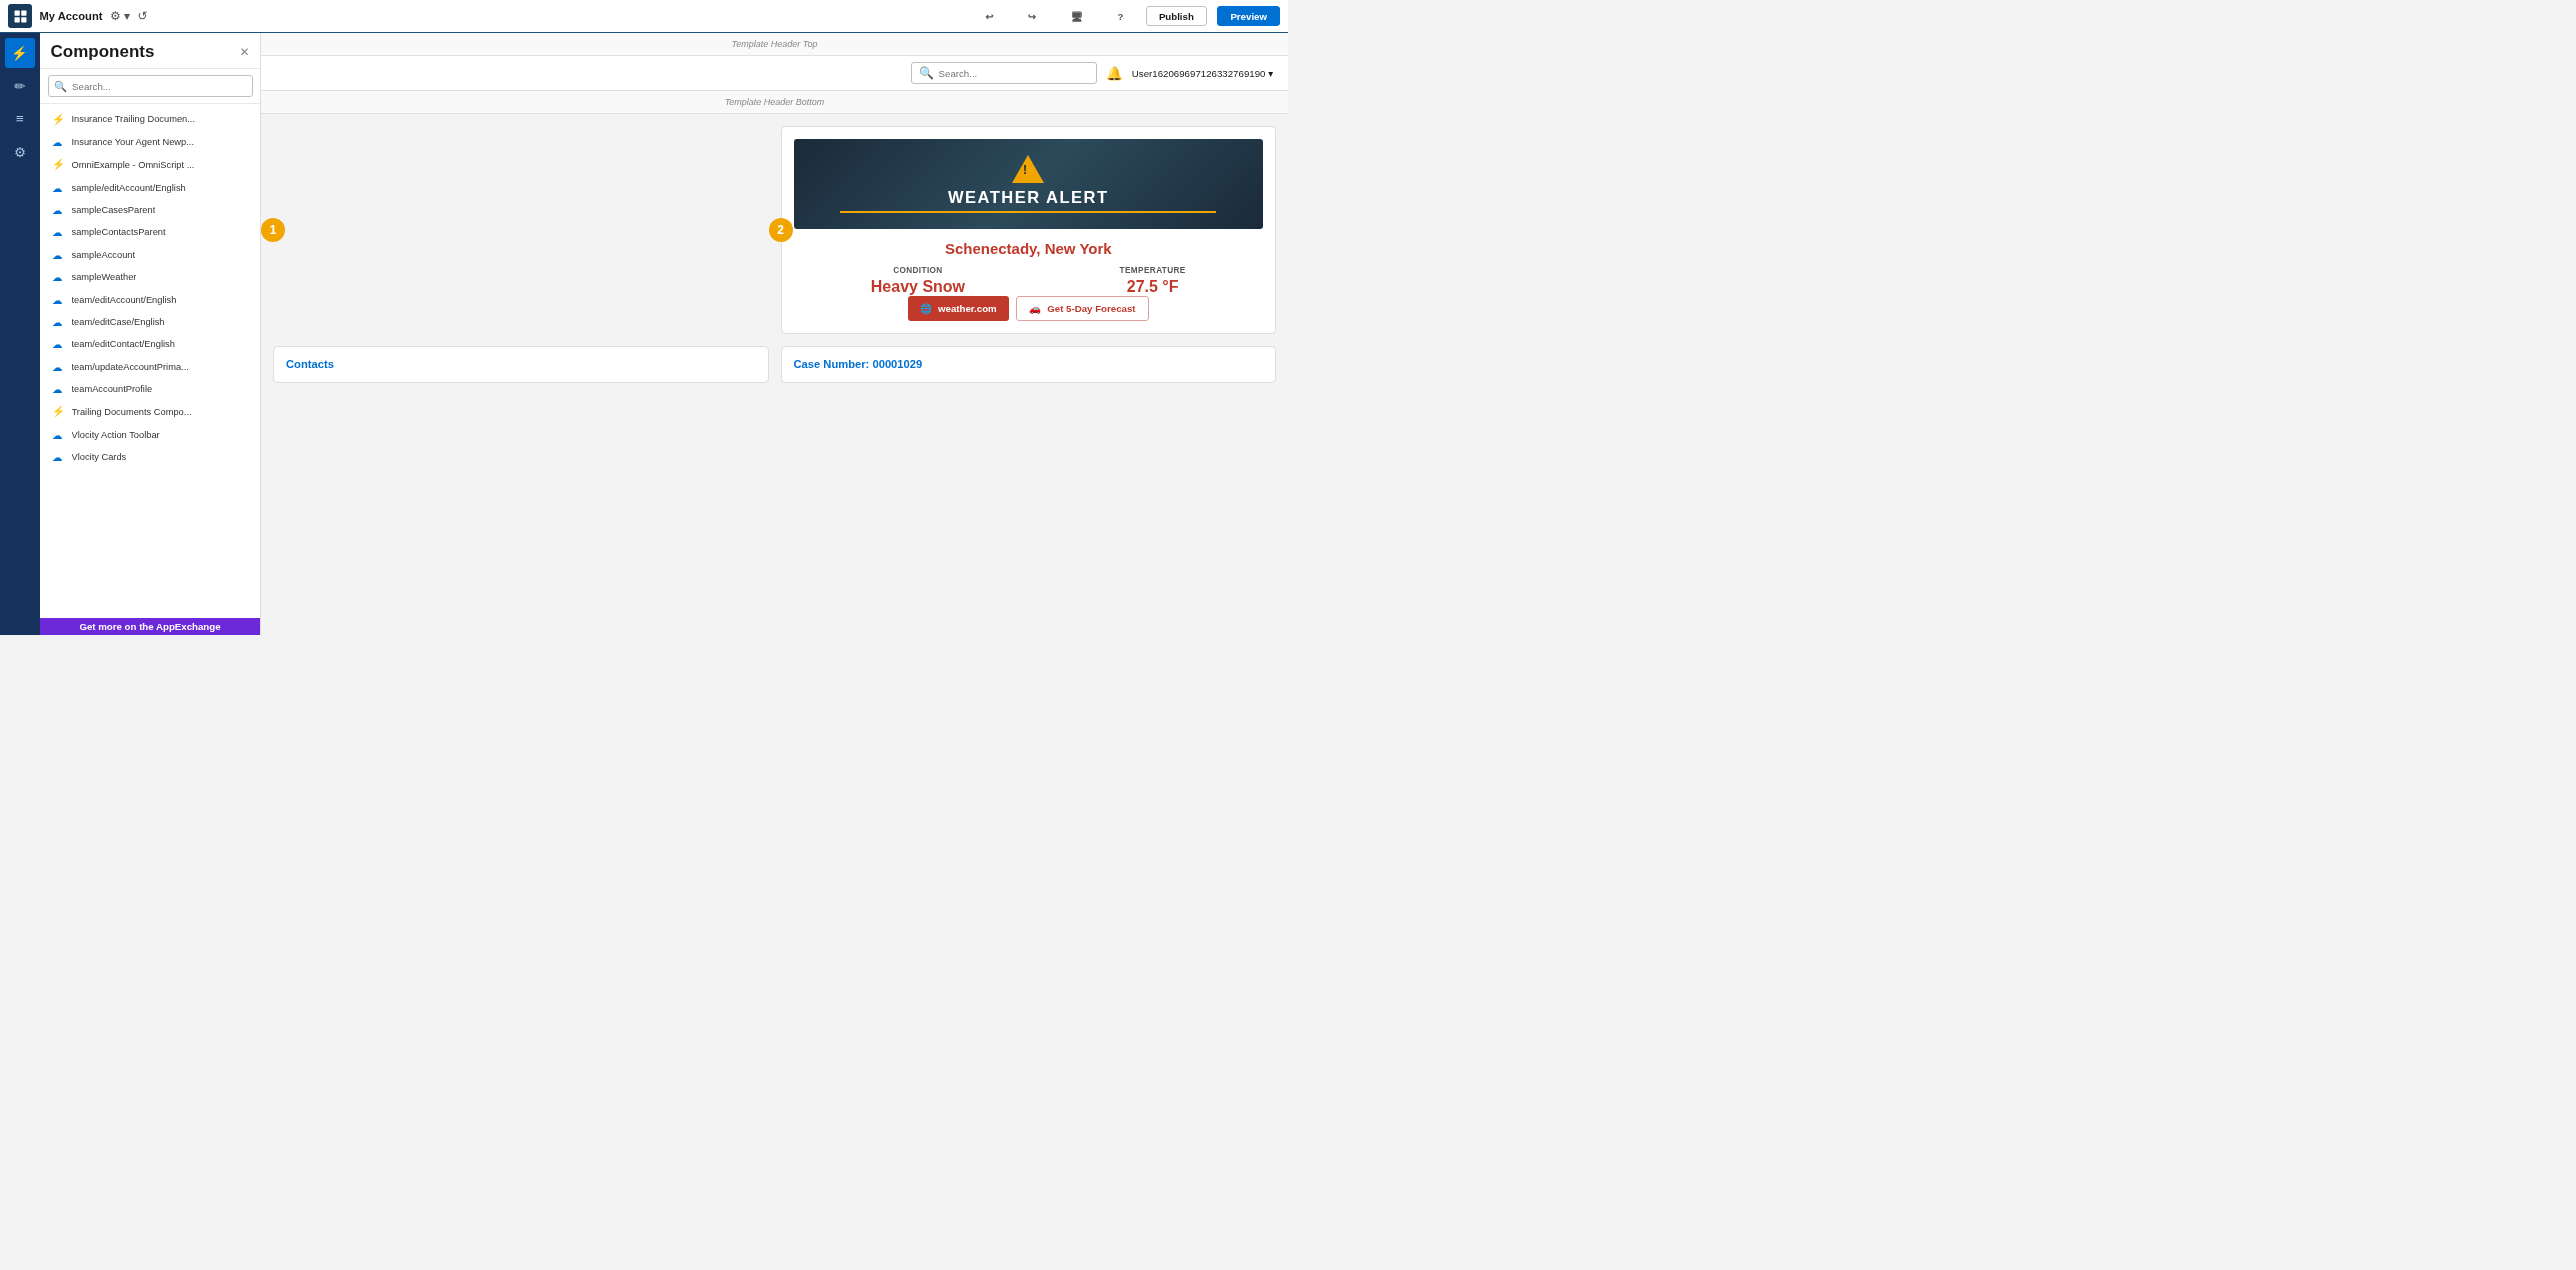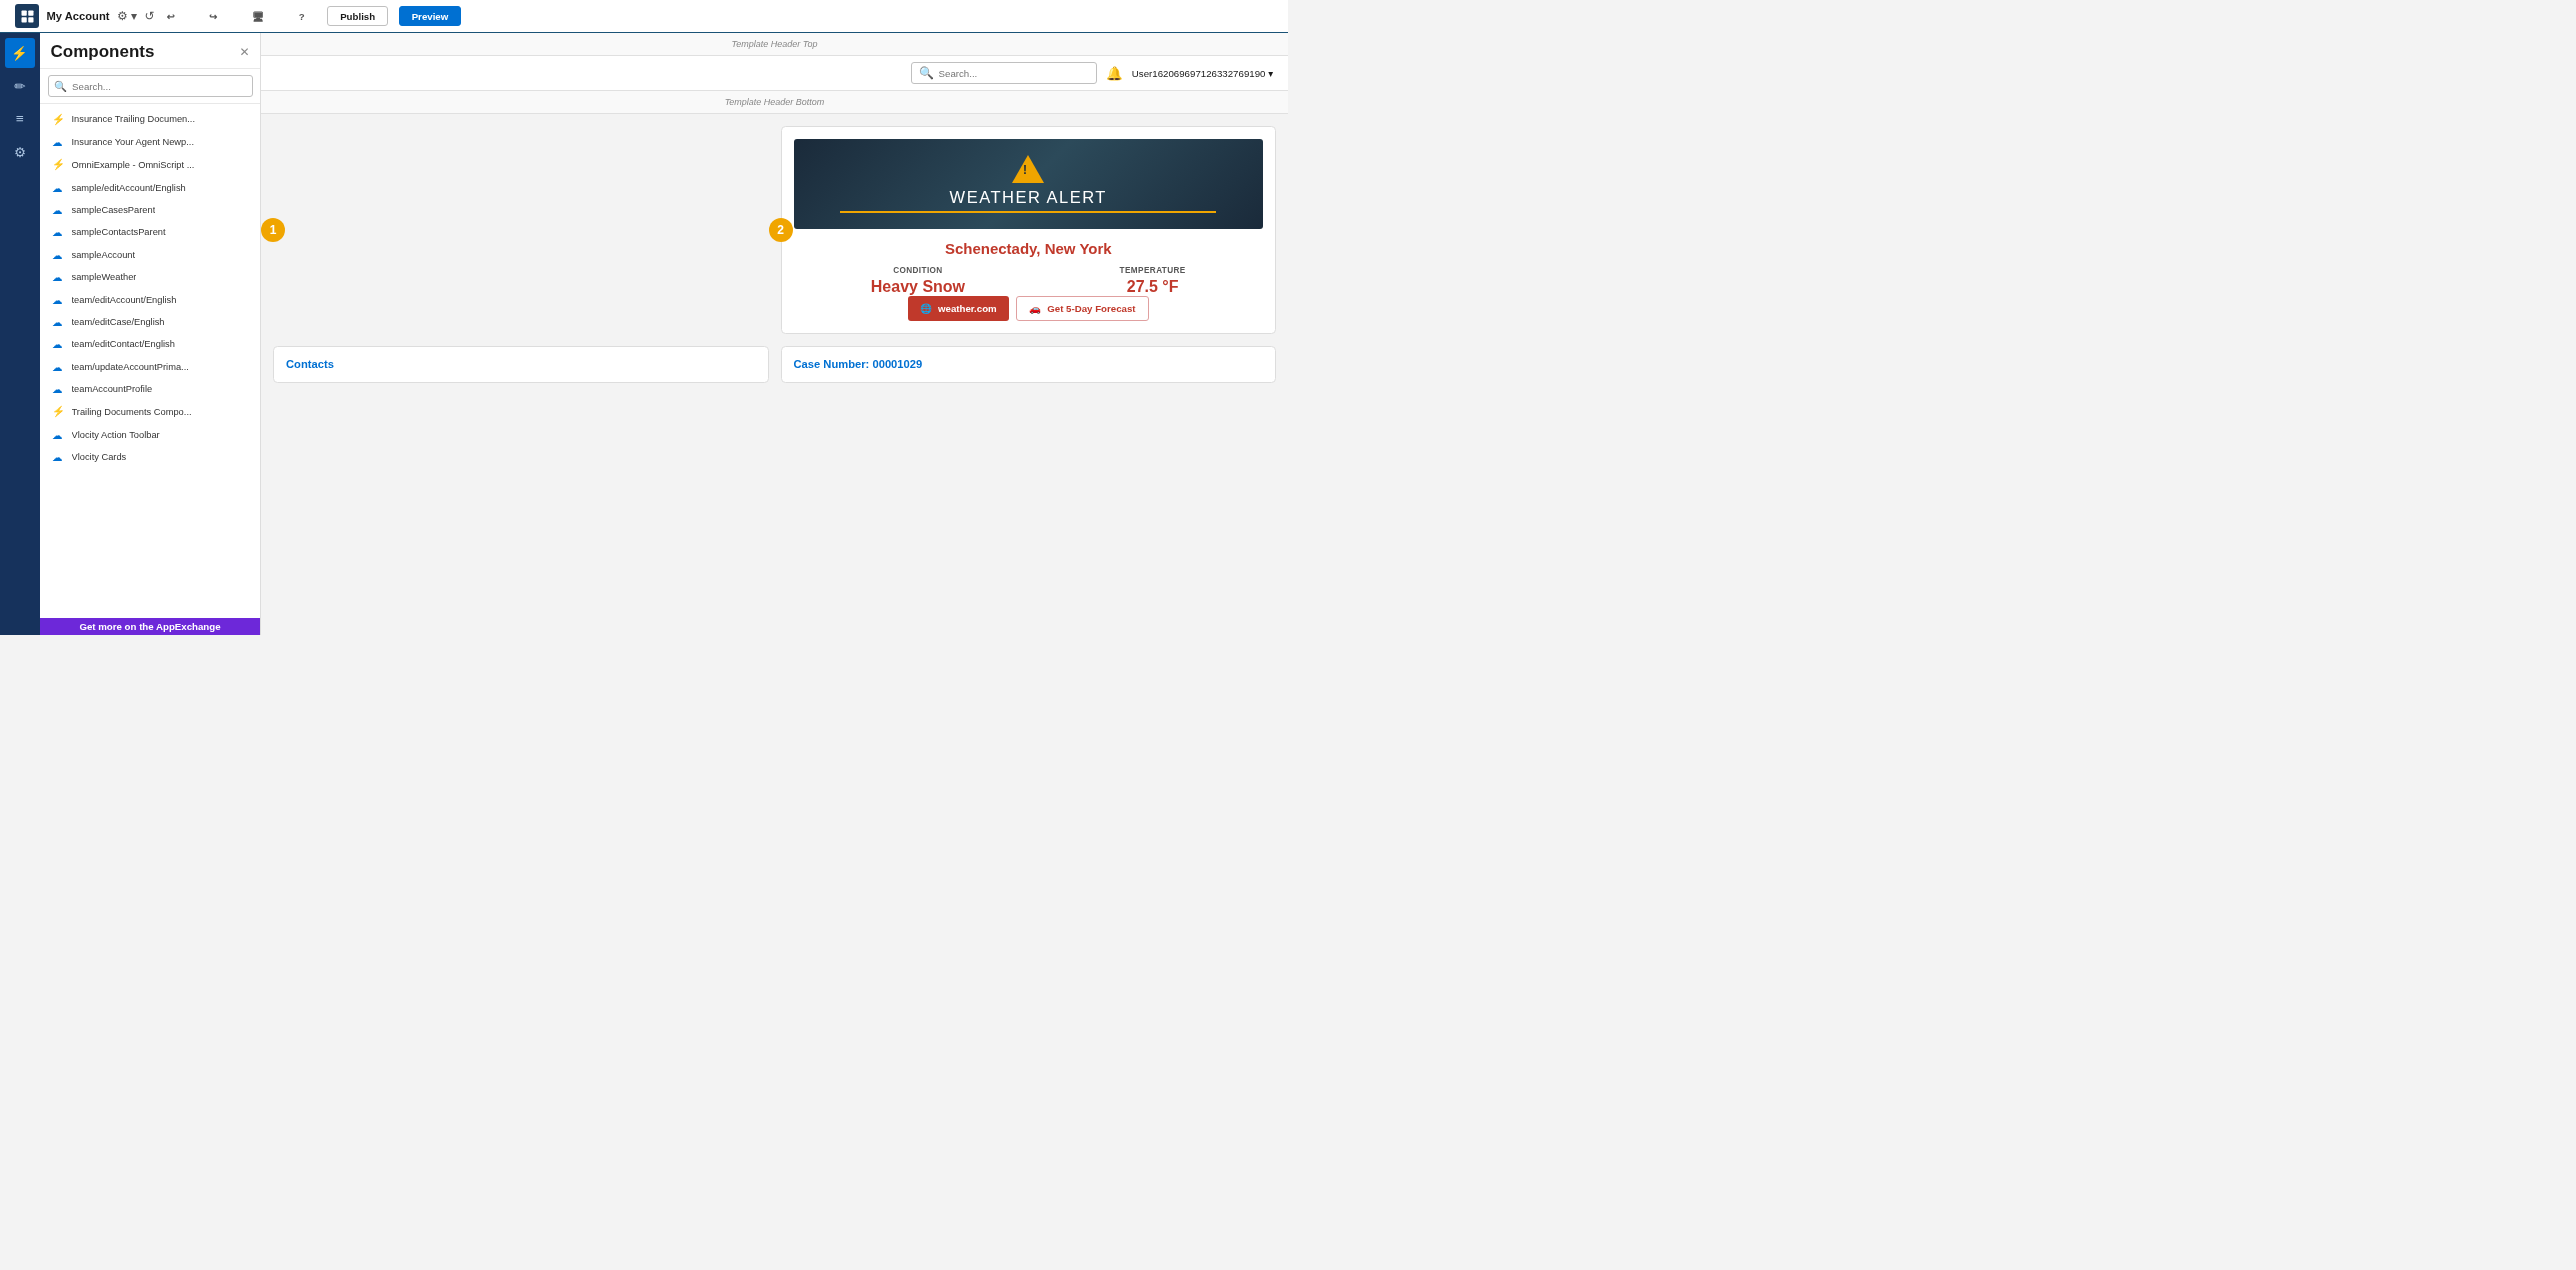--- a/index.html
+++ b/index.html
@@ -1,22 +1,22 @@
 <!DOCTYPE html>
 <html style="font-size:12px"><head>
   <meta charset="utf-8">
   <style>
     * { box-sizing: border-box; margin: 0; padding: 0; }
     body { font-family: 'Segoe UI', Arial, sans-serif; background: #f3f3f3; overflow: hidden; width: 1288px; height: 635px; }
 
     
     .top-bar {
-      display: flex; align-items: center; 
+      display: flex; align-items: center; justify-content: space-between;
       background: #fff; border-bottom: 1.5px solid #1a5276;
-      height: 33px; padding: 0 15px;
+      height: 33px; padding: 0 8px;
     }
     .top-bar-left { display: flex; align-items: center; gap: 7.5px; }
     .top-bar-app-icon {
       width: 24px; height: 24px; background: #1a3a5c;
       display: flex; align-items: center; justify-content: center;
       border-radius: 3px;
     }
     .top-bar-app-icon svg { fill: #fff; }
     .top-bar-title { font-size: 11.2px; font-weight: 600; color: #1a1a1a; }
     .top-bar-gear { font-size: 12px; color: #555; cursor: pointer; }
@@ -143,21 +143,21 @@
       border-left: 16.5px solid transparent;
       border-right: 16.5px solid transparent;
       border-bottom: 28px solid #f0a500;
       position: relative;
     }
     .weather-alert-triangle::after {
       content: '!'; position: absolute; top: 7.5px; left: -5.2px;
       color: #1a2a3a; font-weight: 900; font-size: 12px;
     }
     .weather-alert-text {
-      color: #fff; font-size: 16.5px; font-weight: 400; letter-spacing: 1.5px; text-align: center;
+      color: #fff; font-size: 16.5px; font-weight: 700; letter-spacing: 1.5px; text-align: center;
     }
     .weather-alert-underline { width: 80%; height: 1.5px; background: #f0a500; }
     .weather-city { font-size: 15px; font-weight: 700; color: #c0392b; text-align: center; margin-bottom: 9px; }
     .weather-details { display: flex; justify-content: space-around; }
     .weather-detail-col { text-align: center; }
     .weather-detail-label { font-size: 8.2px; color: #555; font-weight: 600; text-transform: uppercase; letter-spacing: 0.4px; }
     .weather-detail-value { font-size: 16px; font-weight: 700; color: #c0392b; margin-top: 3px; }
     .weather-buttons { display: flex; gap: 7.5px; justify-content: center; }
     .btn-weather-com {
       background: #c0392b; color: #fff; border: none; border-radius: 3px;

